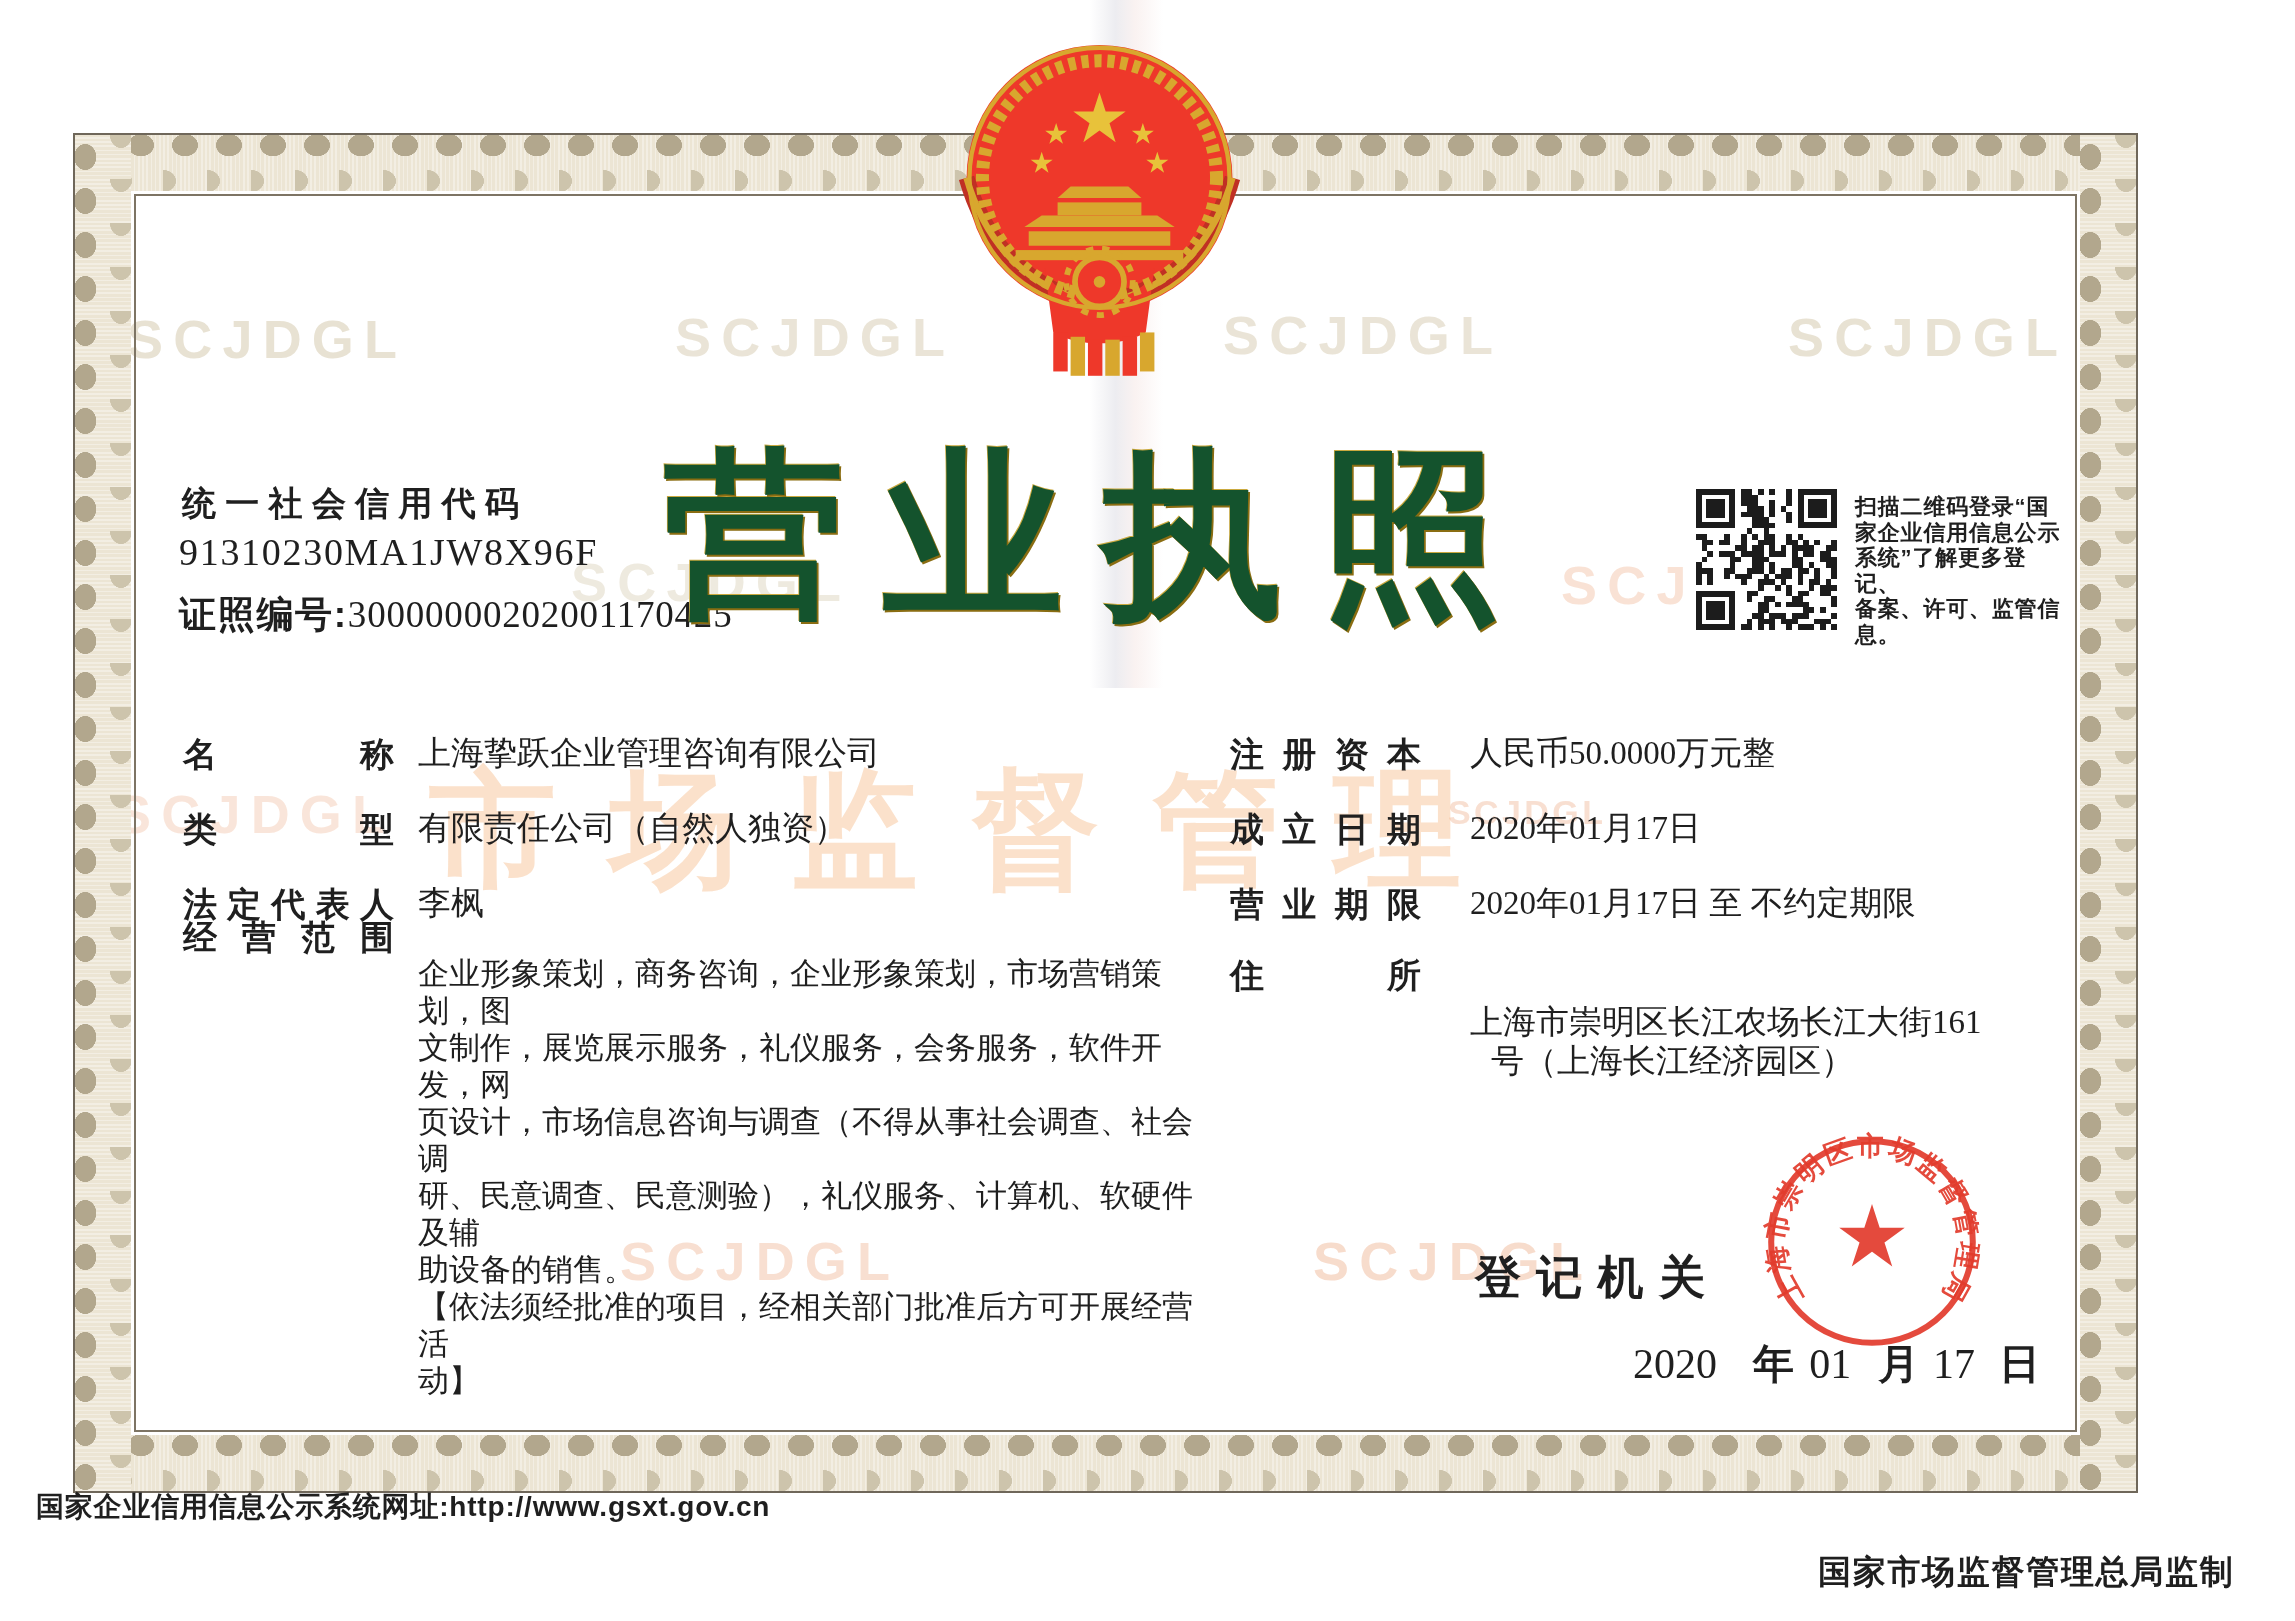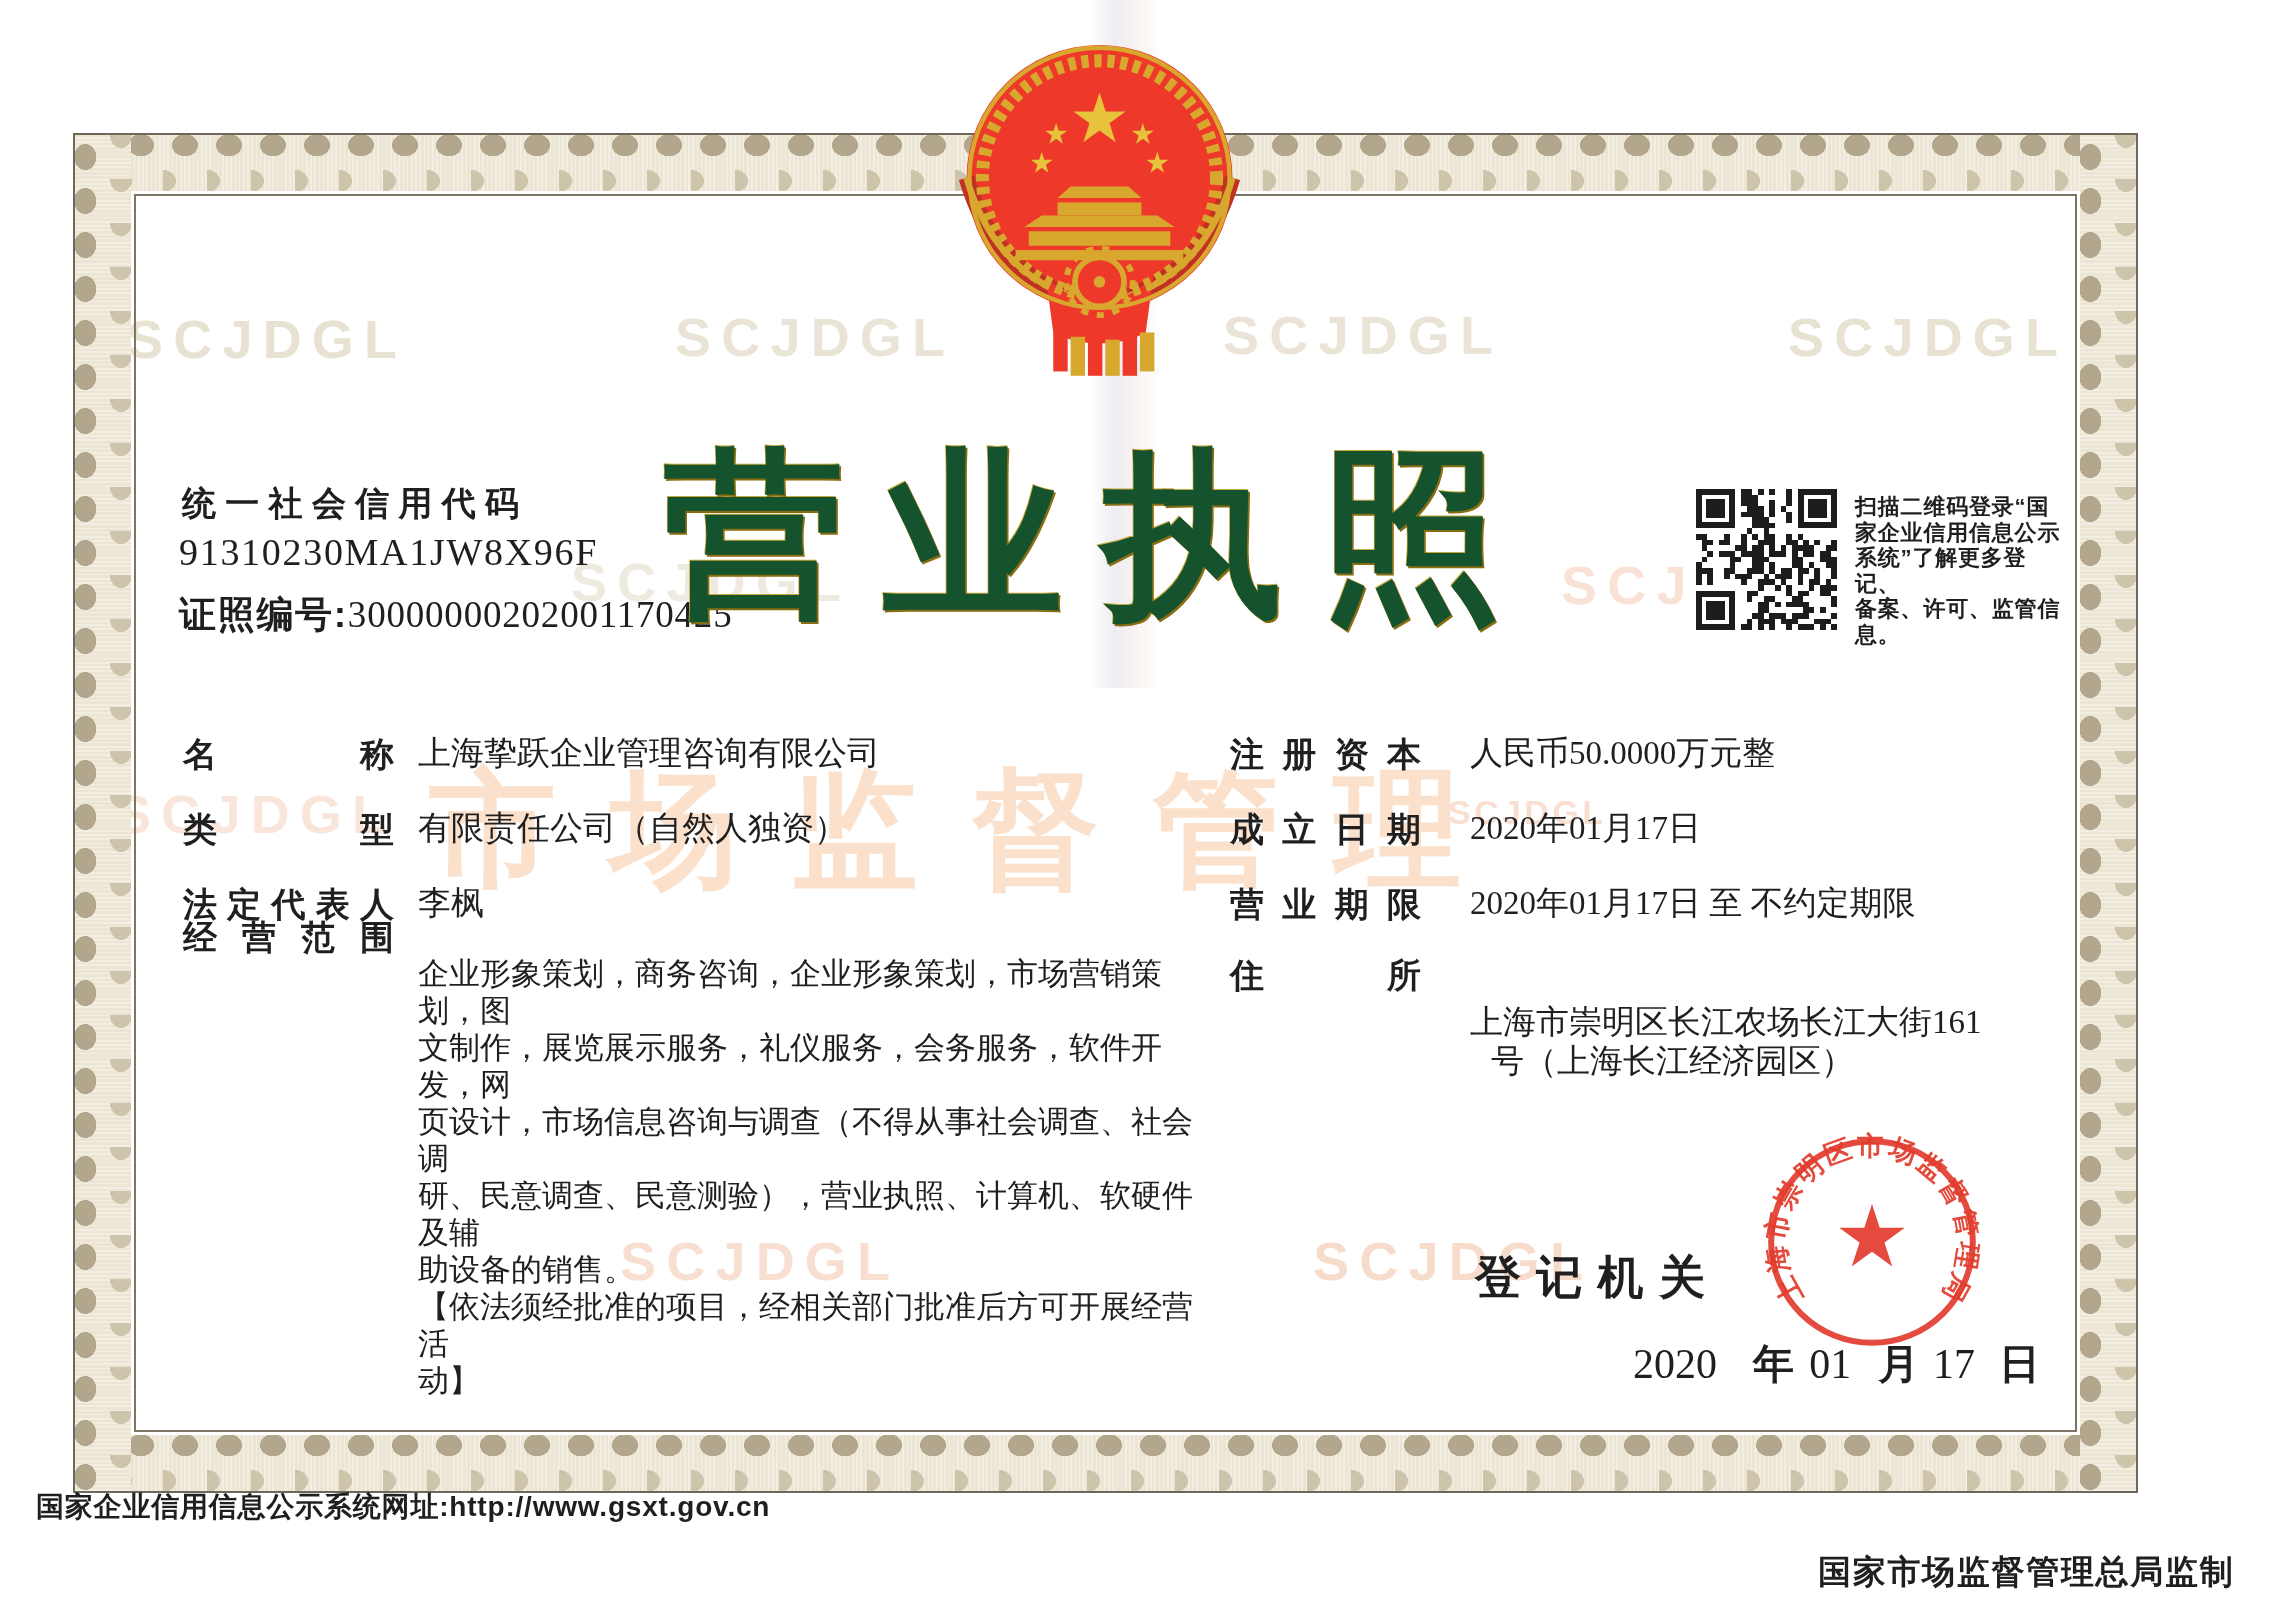--- a/index.html
+++ b/index.html
@@ -385,21 +385,21 @@
 
 <div class="lbl l" style="top:882px">法定代表人</div>
 <div class="val l" style="top:884px">李枫</div>
 
 <div class="lbl l" style="top:915px">经营范围</div>
 <div class="val l scope" style="top:955px">
   <div class="val-lines">
     <span class="scope-line">企业形象策划，商务咨询，企业形象策划，市场营销策划，图</span>
     <span class="scope-line">文制作，展览展示服务，礼仪服务，会务服务，软件开发，网</span>
     <span class="scope-line">页设计，市场信息咨询与调查（不得从事社会调查、社会调</span>
-    <span class="scope-line">研、民意调查、民意测验），营业执照、计算机、软硬件及辅</span>
+    <span class="scope-line">研、民意调查、民意测验），礼仪服务、计算机、软硬件及辅</span>
     <span class="scope-line">助设备的销售。</span>
     <span class="scope-line">【依法须经批准的项目，经相关部门批准后方可开展经营活</span>
     <span class="scope-line">动】</span>
   </div>
 </div>
 
 <div class="lbl r" style="top:732px">注册资本</div>
 <div class="val r" style="top:734px">人民币50.0000万元整</div>
 
 <div class="lbl r" style="top:807px">成立日期</div>

